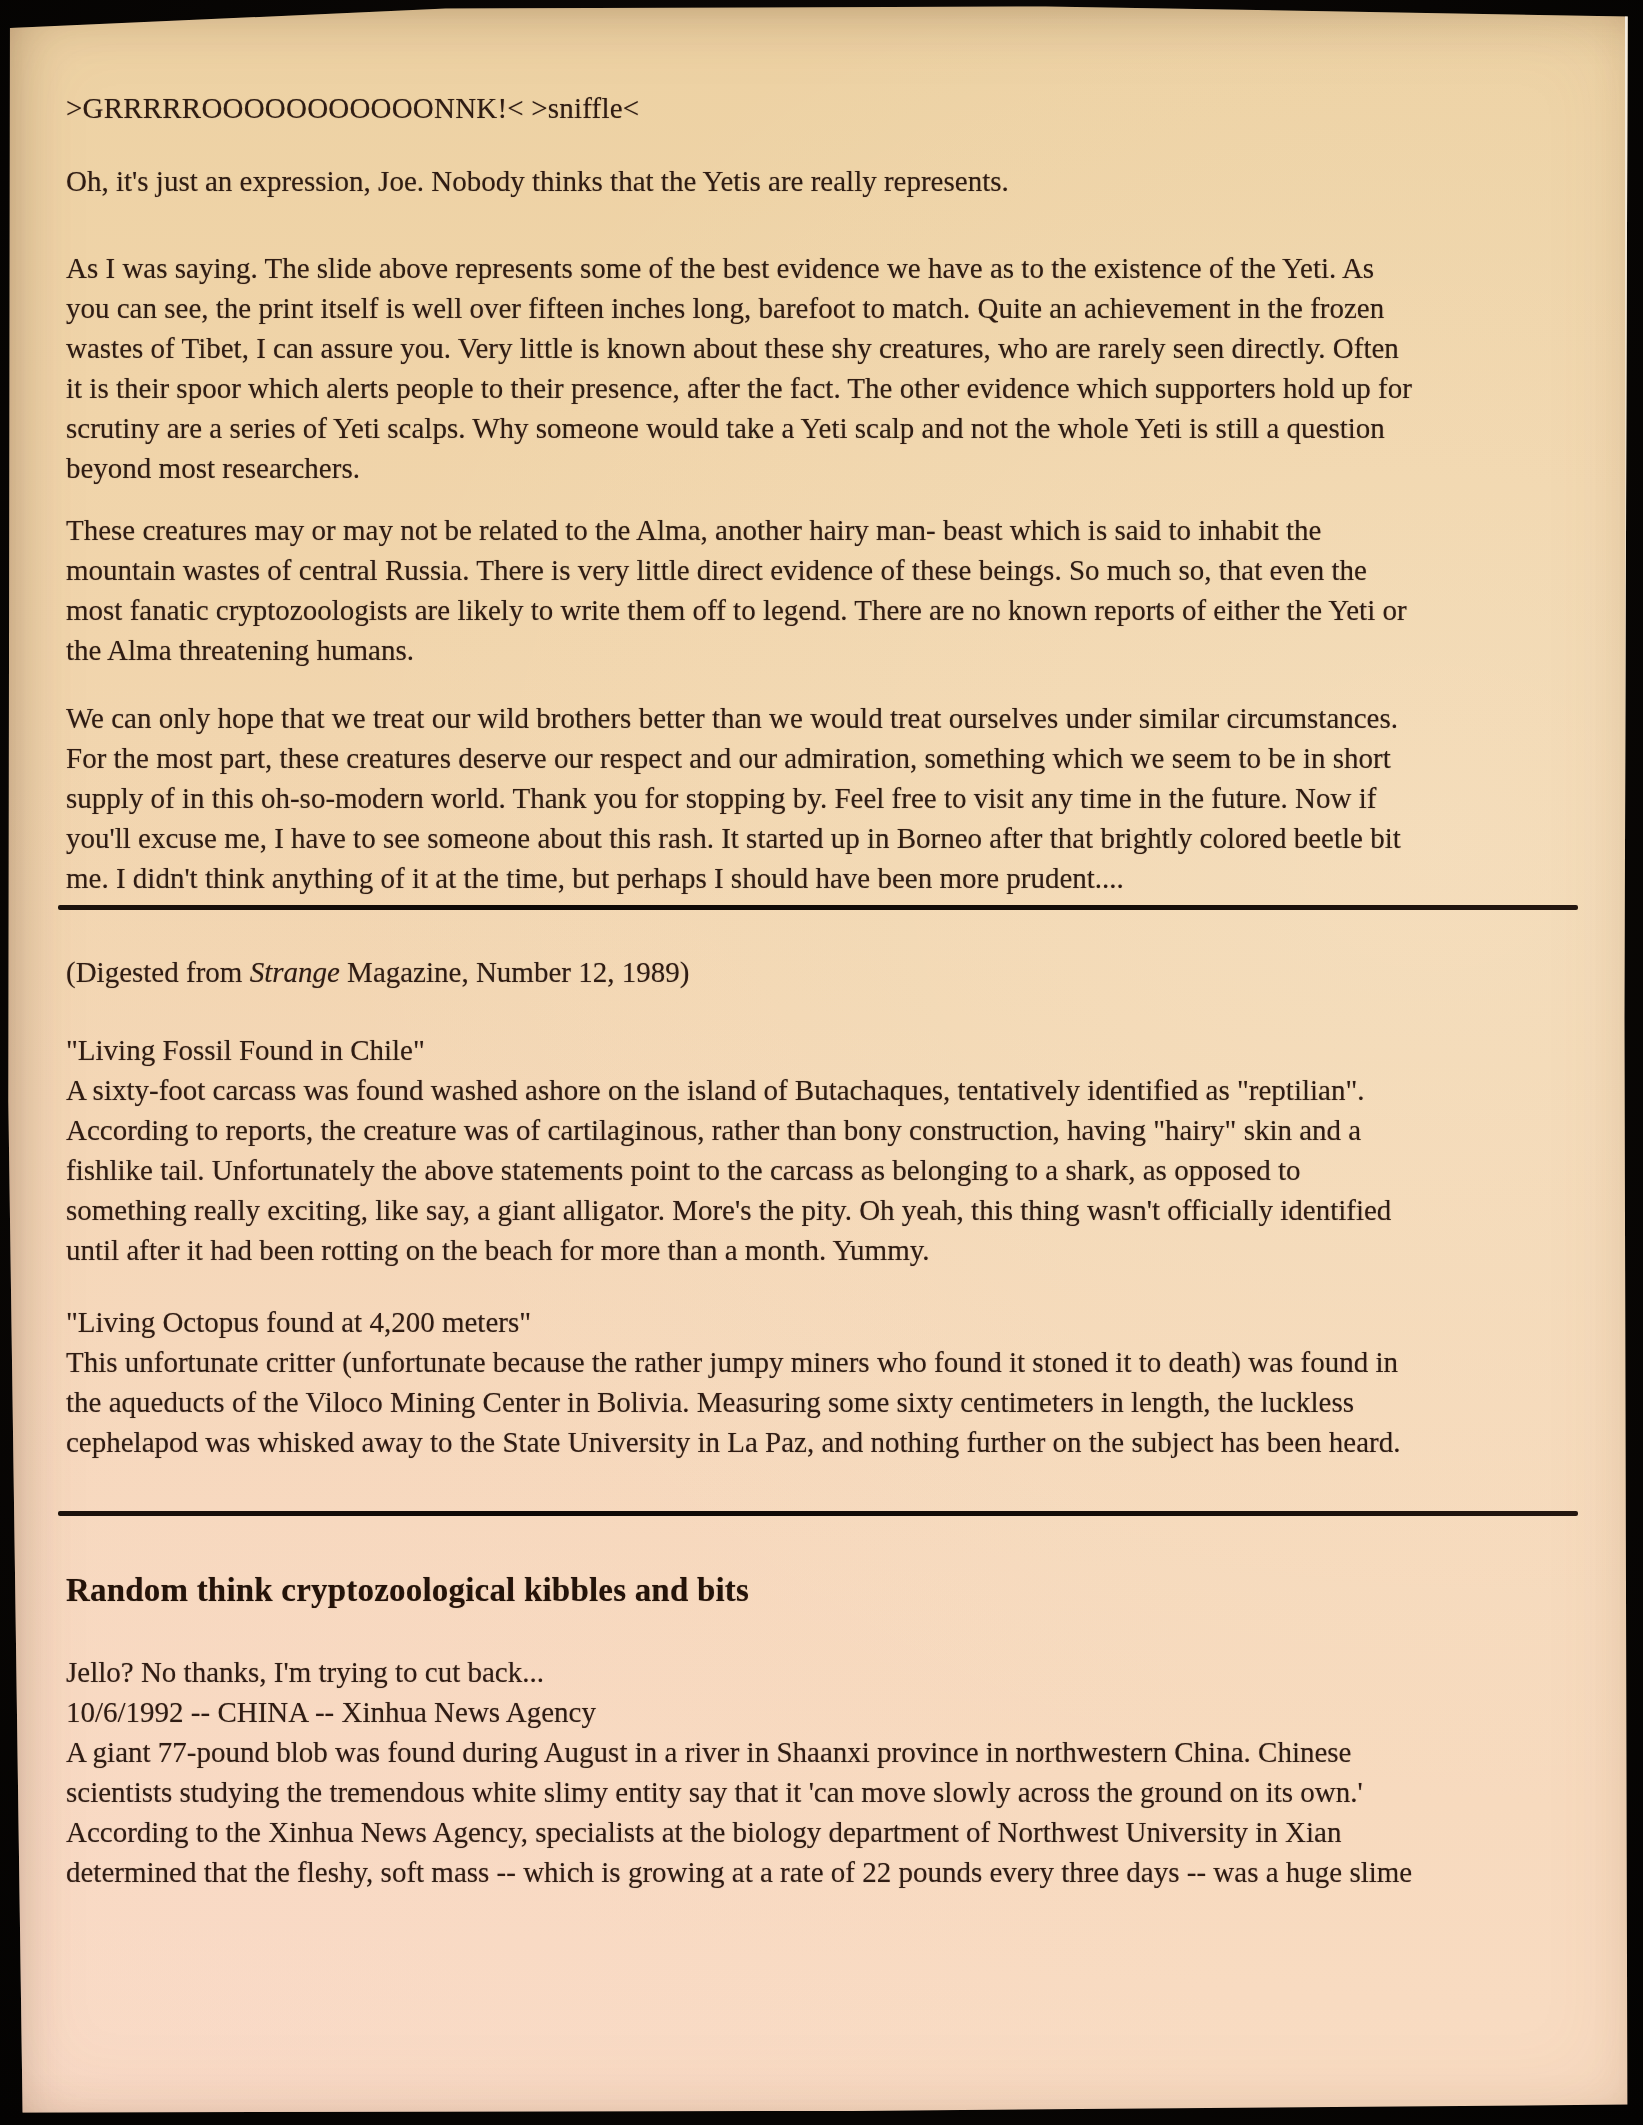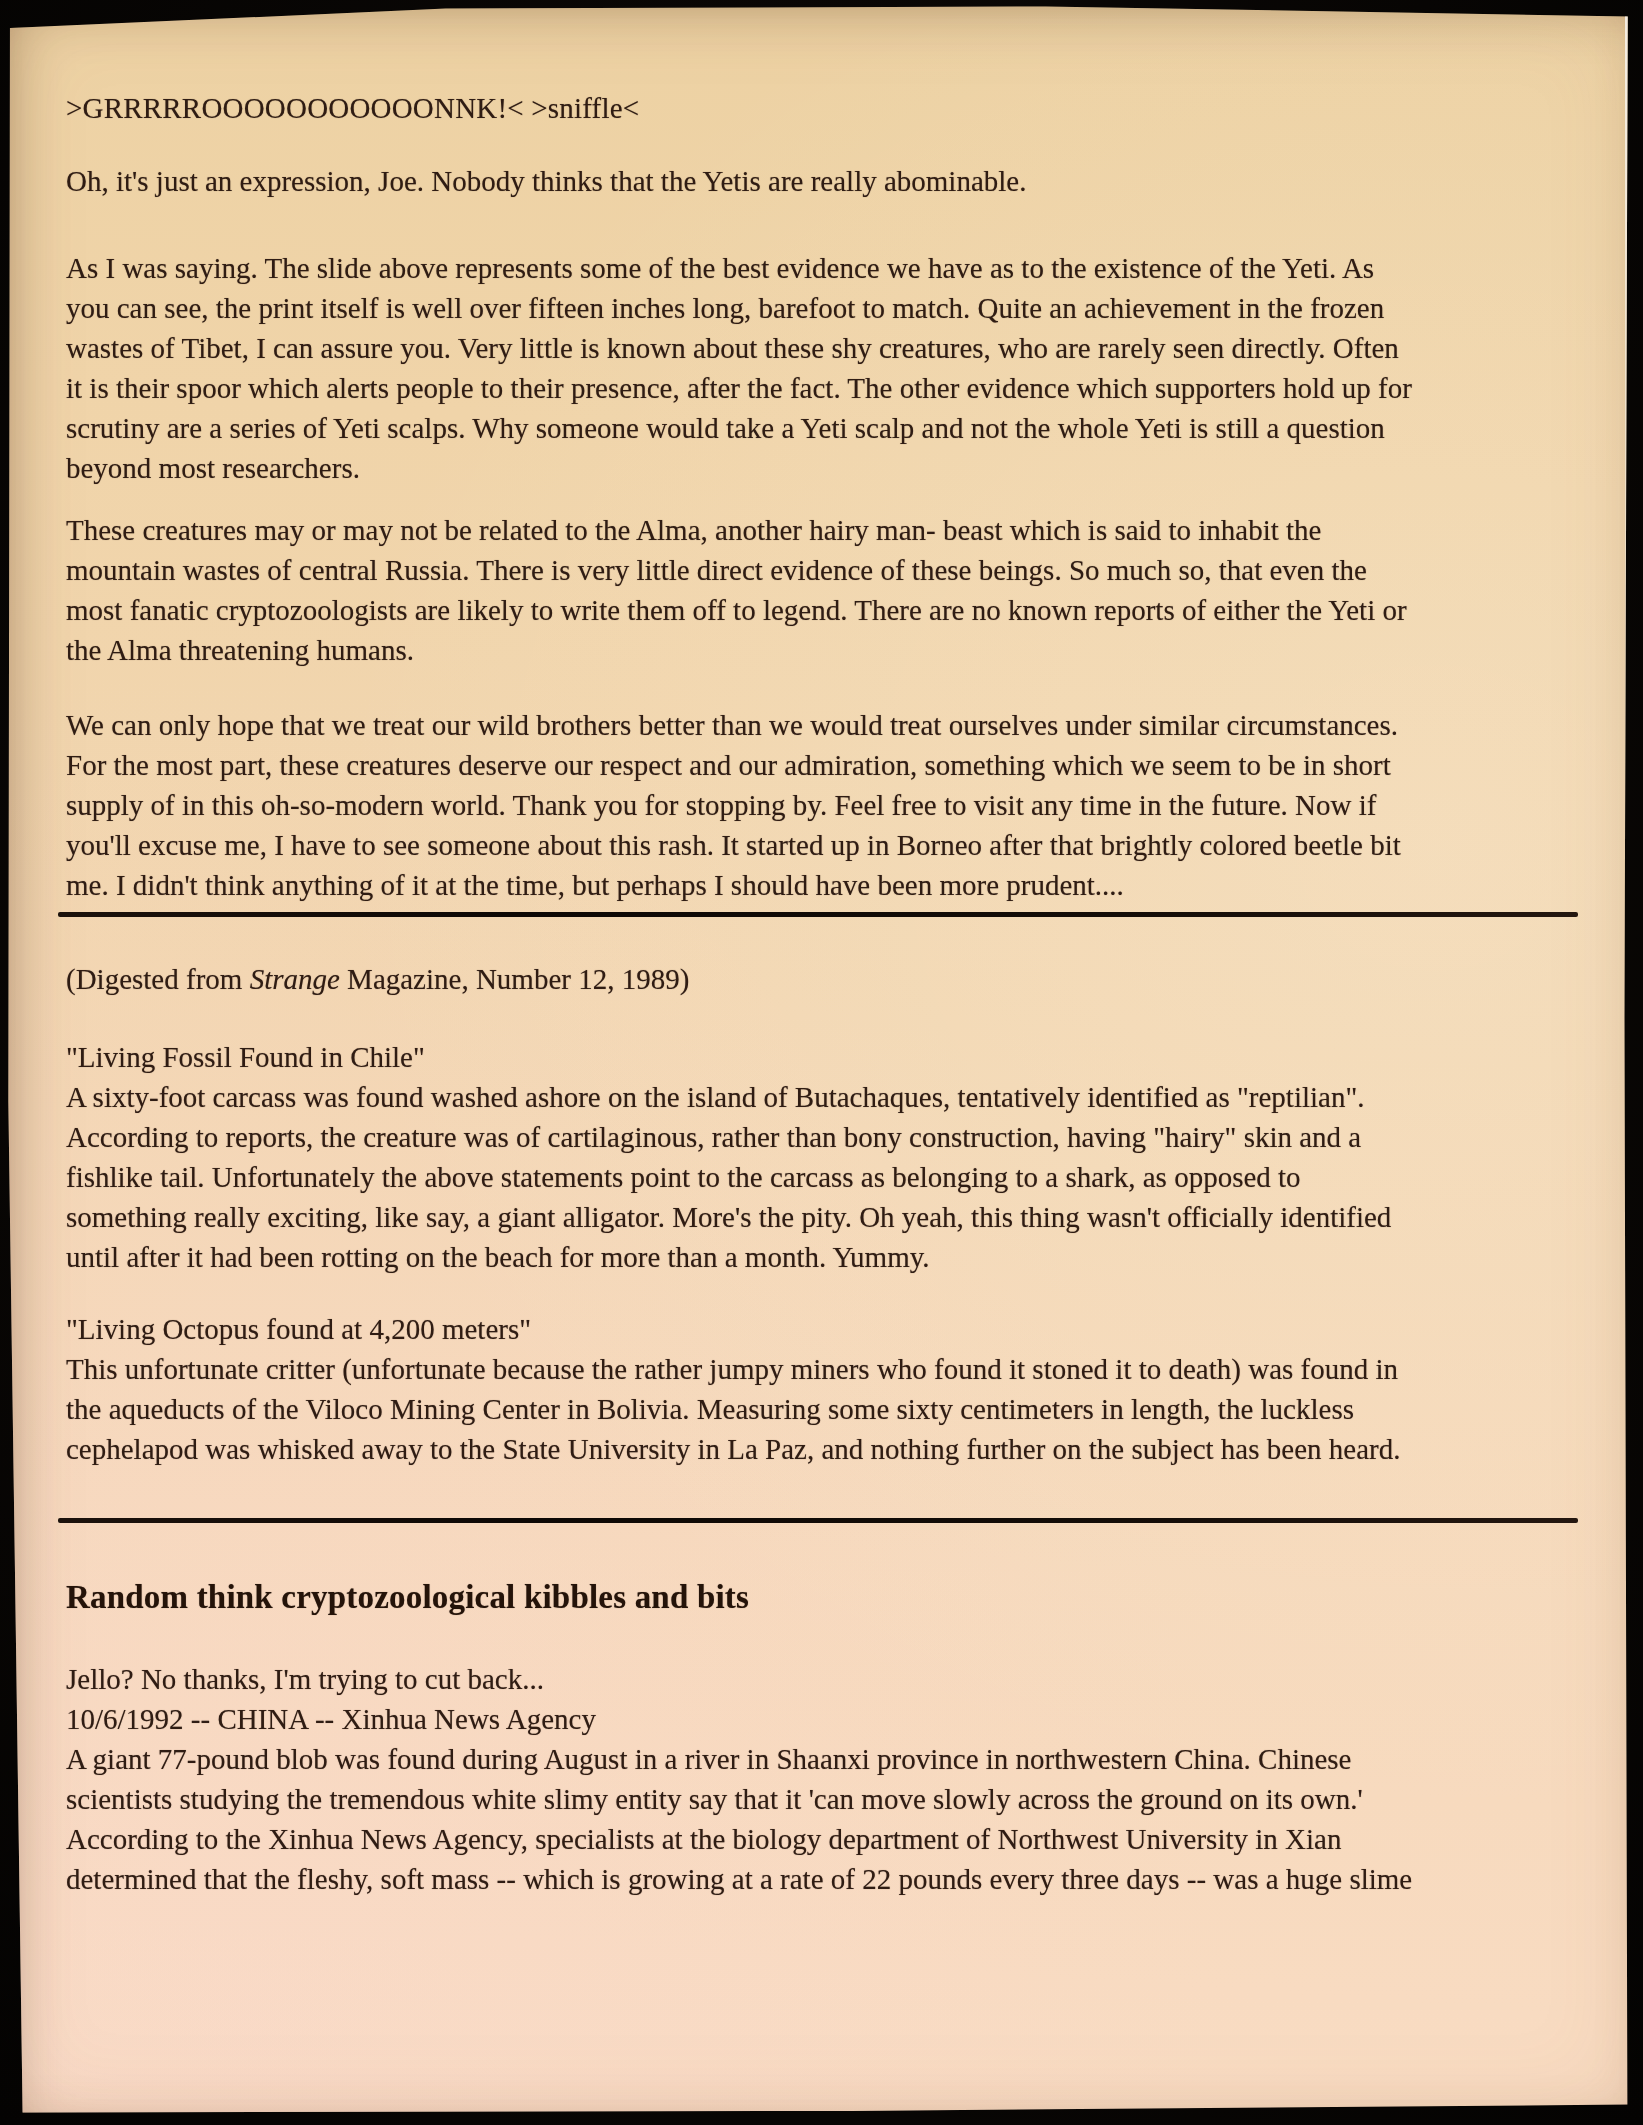--- a/index.html
+++ b/index.html
@@ -58,21 +58,21 @@
     text-shadow: 0 0 1px rgba(47, 28, 19, 0.45);
   }
   .para, .growl {
     white-space: pre-line;
     margin: 0;
   }
   .growl          { letter-spacing: 0.2px; }
   .p-expression   { margin-top: 33px; }
   .p-yeti         { margin-top: 47px; }
   .p-alma         { margin-top: 22px; }
-  .p-farewell     { margin-top: 35px; }
+  .p-farewell     { margin-top: 28px; }
   .rule {
     height: 5px;
     border: none;
     width: calc(100% + 10px);
     margin-left: -8px;
     background: linear-gradient(90deg, #1c120c 0%, #0d0805 30%, #140d08 70%, #241710 100%);
     border-radius: 2px;
   }
   .rule-1 { margin-top: 7px; }
   .rule-2 { margin-top: 49px; }
@@ -94,21 +94,21 @@
 </style>
 </head>
 <body>
 
 <div class="scene">
   <div class="paper">
     <div class="content">
 
       <p class="growl">&gt;GRRRRROOOOOOOOOOONNK!&lt; &gt;sniffle&lt;</p>
 
-      <p class="para p-expression">Oh, it's just an expression, Joe. Nobody thinks that the Yetis are really abominable.</p>
+      <p class="para p-expression">Oh, it's just an expression, Joe. Nobody thinks that the Yetis are really represents.</p>
 
       <p class="para p-yeti">As I was saying. The slide above represents some of the best evidence we have as to the existence of the Yeti. As
 you can see, the print itself is well over fifteen inches long, barefoot to match. Quite an achievement in the frozen
 wastes of Tibet, I can assure you. Very little is known about these shy creatures, who are rarely seen directly. Often
 it is their spoor which alerts people to their presence, after the fact. The other evidence which supporters hold up for
 scrutiny are a series of Yeti scalps. Why someone would take a Yeti scalp and not the whole Yeti is still a question
 beyond most researchers.</p>
 
       <p class="para p-alma">These creatures may or may not be related to the Alma, another hairy man- beast which is said to inhabit the
 mountain wastes of central Russia. There is very little direct evidence of these beings. So much so, that even the

